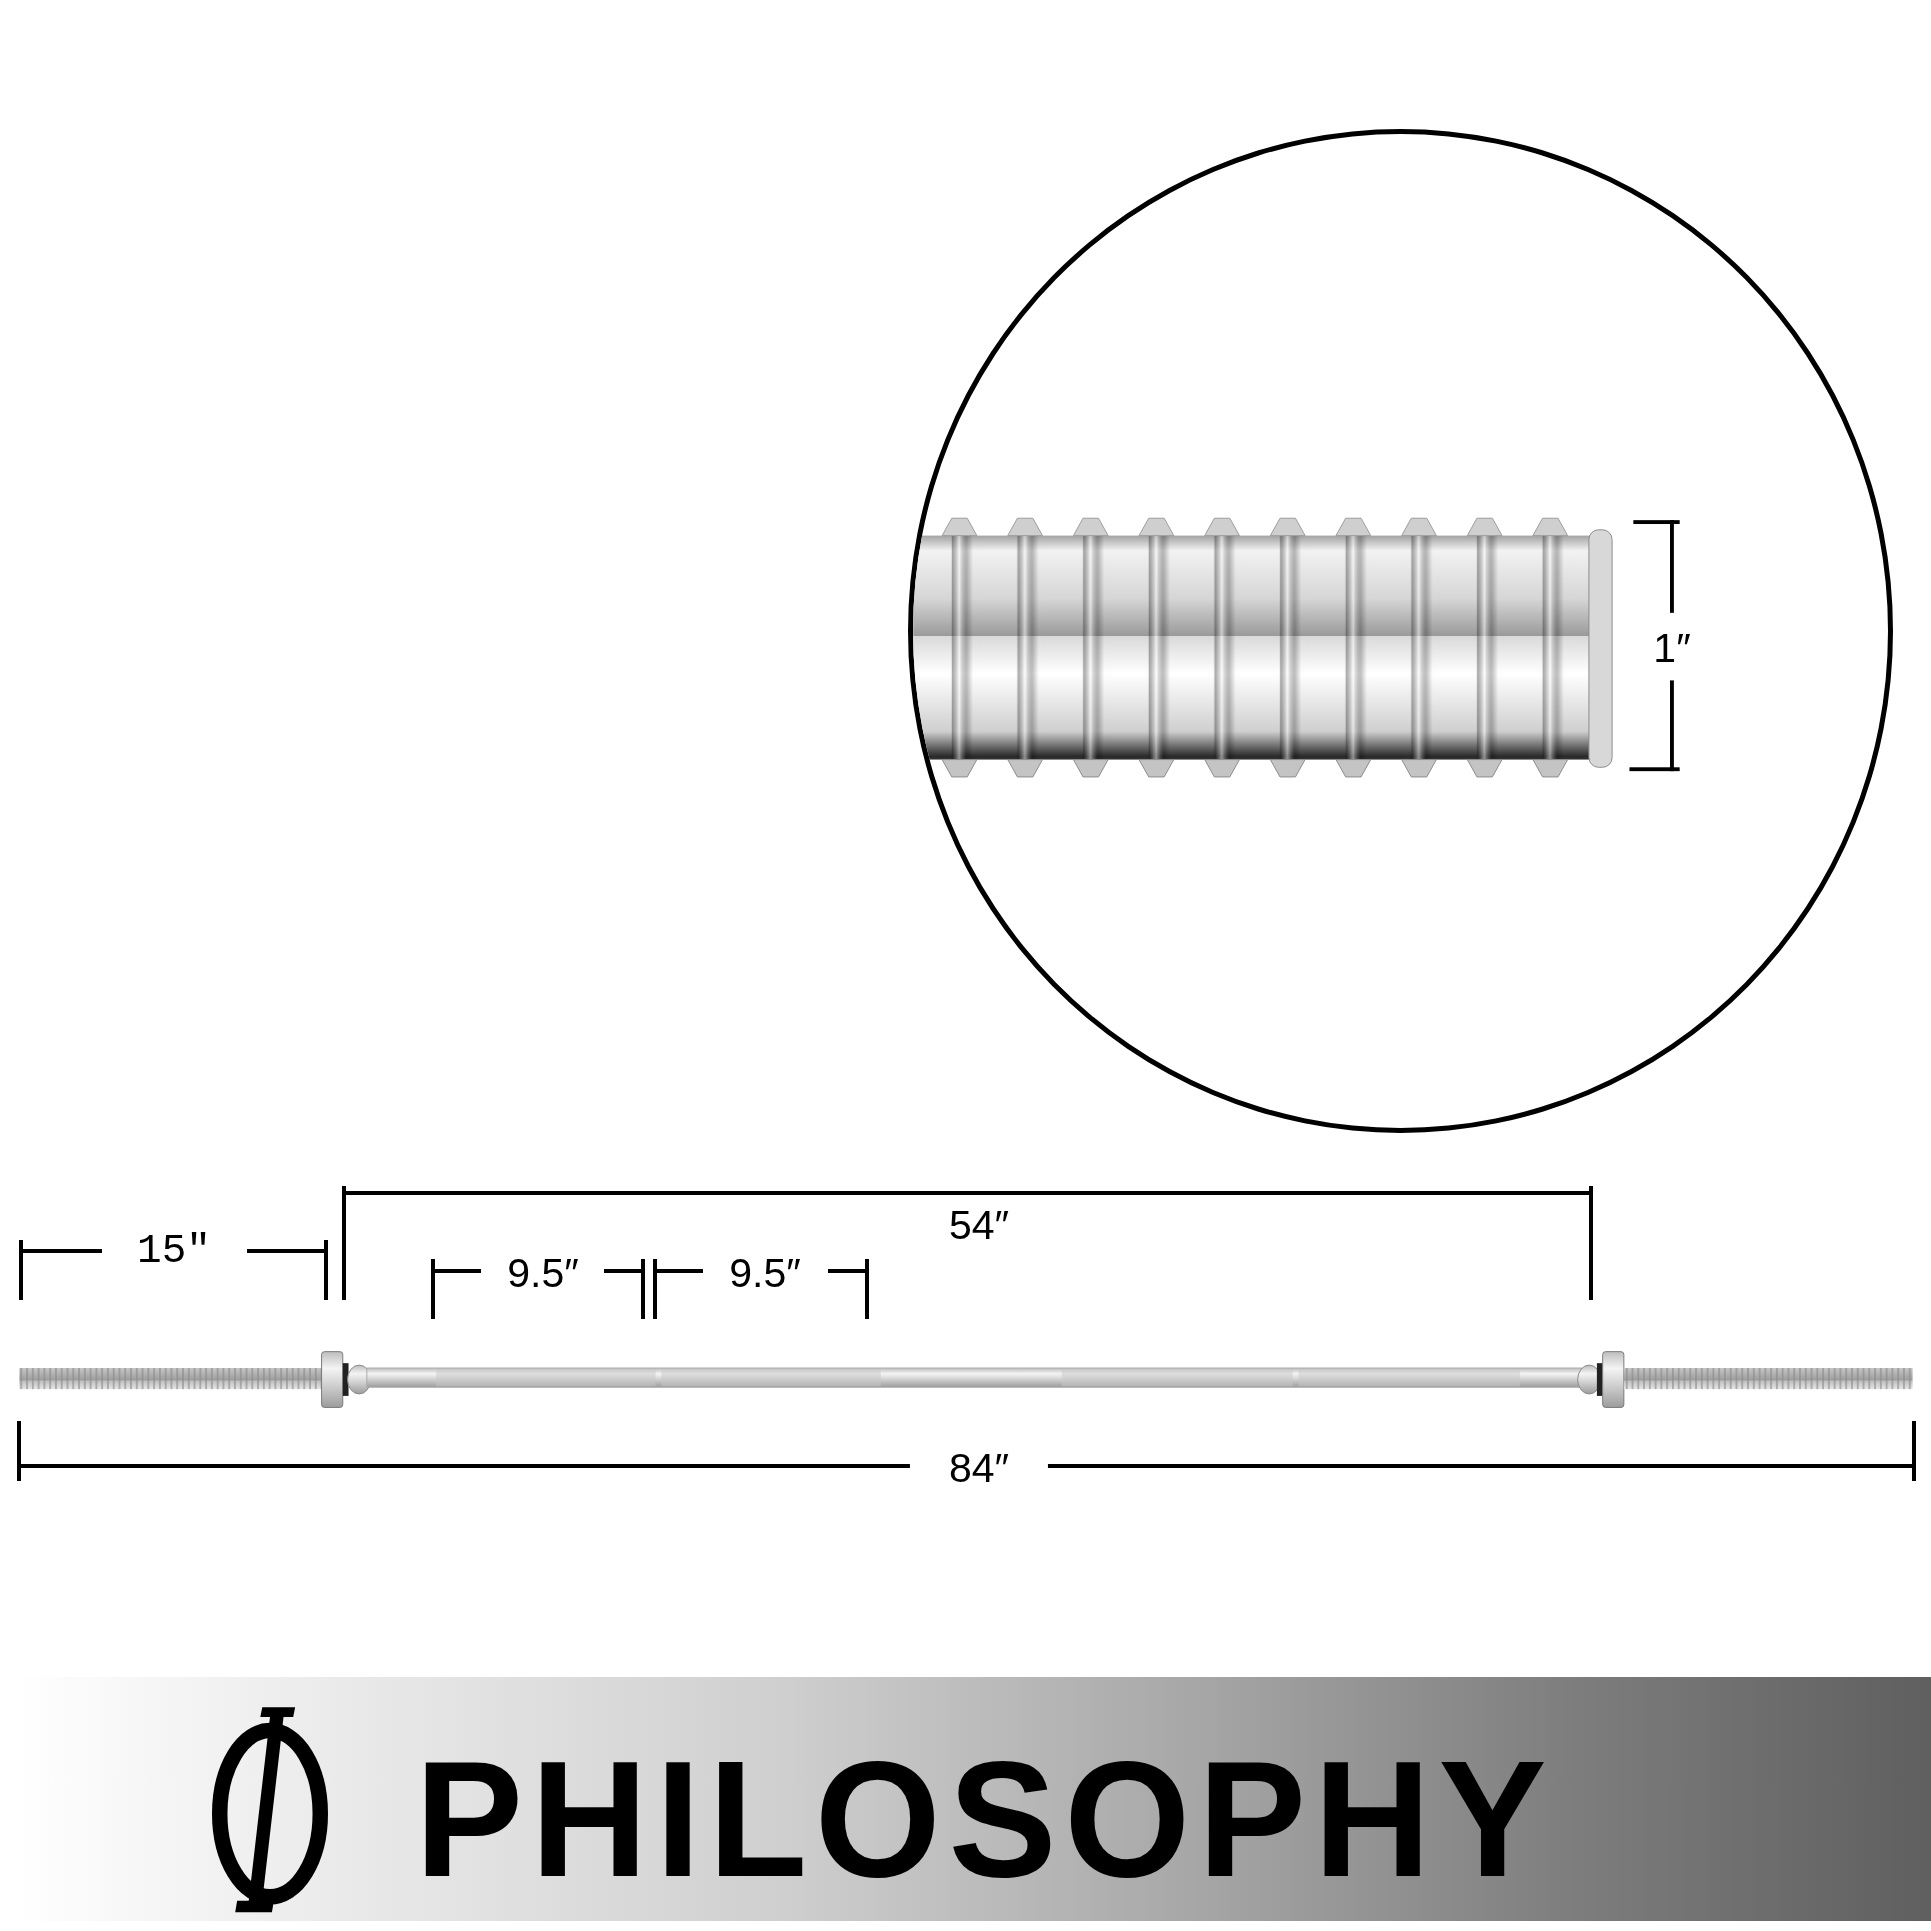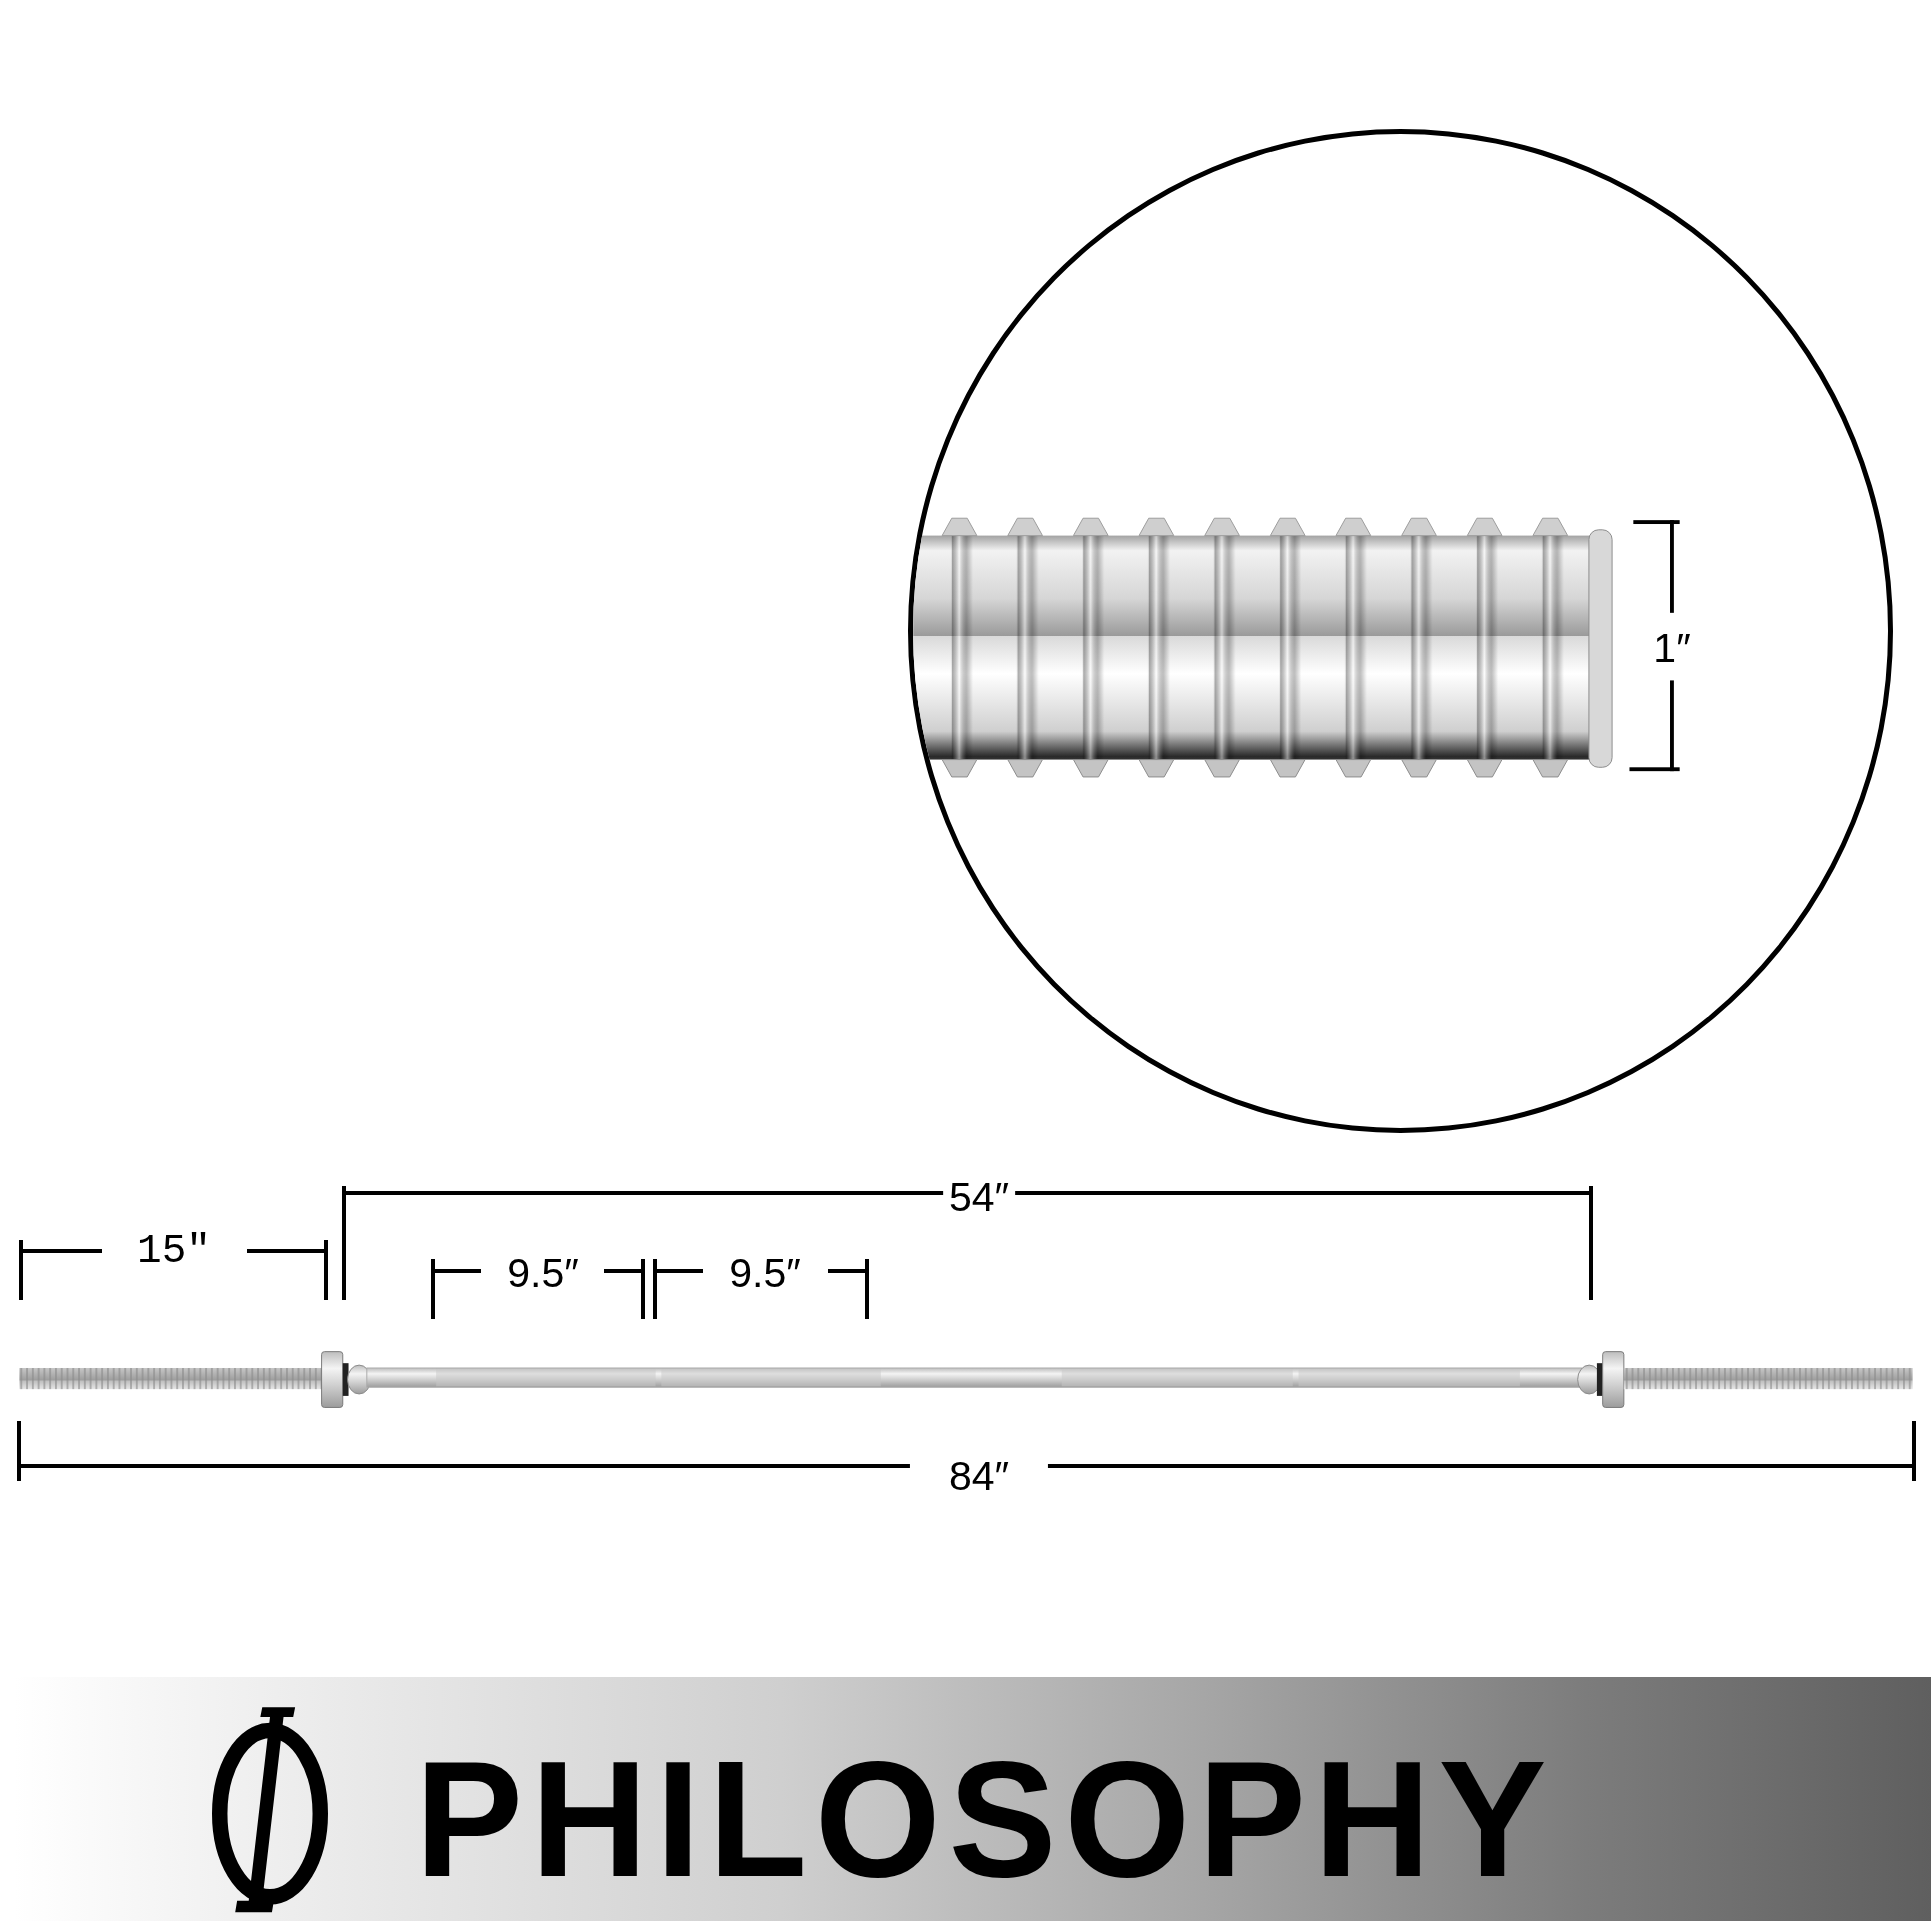--- a/index.html
+++ b/index.html
@@ -74,21 +74,21 @@
     <rect x="742" y="656" width="52" height="4" fill="#000"></rect>
     <rect x="784" y="400" width="4" height="96" fill="#000"></rect>
     <rect x="784" y="566" width="4" height="94" fill="#000"></rect>
   </svg>
   <div class="dim-label" style="left:759px; top:514px; background:transparent;">1″</div>
 </div>
 
 <div class="hline" style="left:344px; top:1191px; width:1247px;"></div>
 <div class="vline" style="left:342px; top:1186px; height:114px;"></div>
 <div class="vline" style="left:1589px; top:1186px; height:114px;"></div>
-<div class="dim-label" style="left:979px; top:1197px;">54″</div>
+<div class="dim-label" style="left:979px; top:1225px;">54″</div>
 
 <div class="vline" style="left:19.3px; top:1240px; height:60px;"></div>
 <div class="hline" style="left:19.3px; top:1249px; width:83px;"></div>
 <div class="hline" style="left:247px; top:1249px; width:81px;"></div>
 <div class="vline" style="left:324px; top:1240px; height:60px;"></div>
 <div class="dim-label" style="left:174px; top:1251px;font-family:Liberation Mono, monospace;">15″</div>
 
 <div class="vline" style="left:431px; top:1259px; height:60px;"></div>
 <div class="hline" style="left:431px; top:1269px; width:50px;"></div>
 <div class="hline" style="left:604px; top:1269px; width:39px;"></div>
@@ -130,21 +130,21 @@
   <ellipse cx="1648" cy="39" rx="12" ry="15" fill="url(#barChrome)" stroke="#888"></ellipse>
   <rect x="1656" y="22" width="6" height="34" fill="#222"></rect>
   <rect x="1662" y="10" width="22" height="58" rx="3" fill="url(#barChrome)" stroke="#777" stroke-width="1"></rect>
 
   <rect x="1684" y="27" width="300" height="22" fill="url(#barThread)"></rect>
 </svg>
 
 <div class="vline" style="left:17.4px; top:1421px; height:60px;"></div>
 <div class="hline" style="left:17.4px; top:1464px; width:1898px;"></div>
 <div class="vline" style="left:1912px; top:1421px; height:60px;"></div>
-<div class="dim-label" style="left:979px; top:1468px; padding:0 39px;margin-top:8px;">84″</div>
+<div class="dim-label" style="left:979px; top:1468px; padding:0 39px;">84″</div>
 
 <div class="brand-band"></div>
 <svg class="abs" style="left:154px; top:1688px;" width="232" height="232" viewBox="0 0 240 240">
   <ellipse cx="120" cy="130" rx="52" ry="86" fill="none" stroke="#000" stroke-width="16"></ellipse>
   <polygon points="112,20 146,20 144,30 134,30 112,220 124,220 122,232 84,232 86,220 98,220 120,30 110,30" fill="#000"></polygon>
 </svg>
 <div class="brand-word">PHILOSOPHY</div>
 
 
 </body></html>

